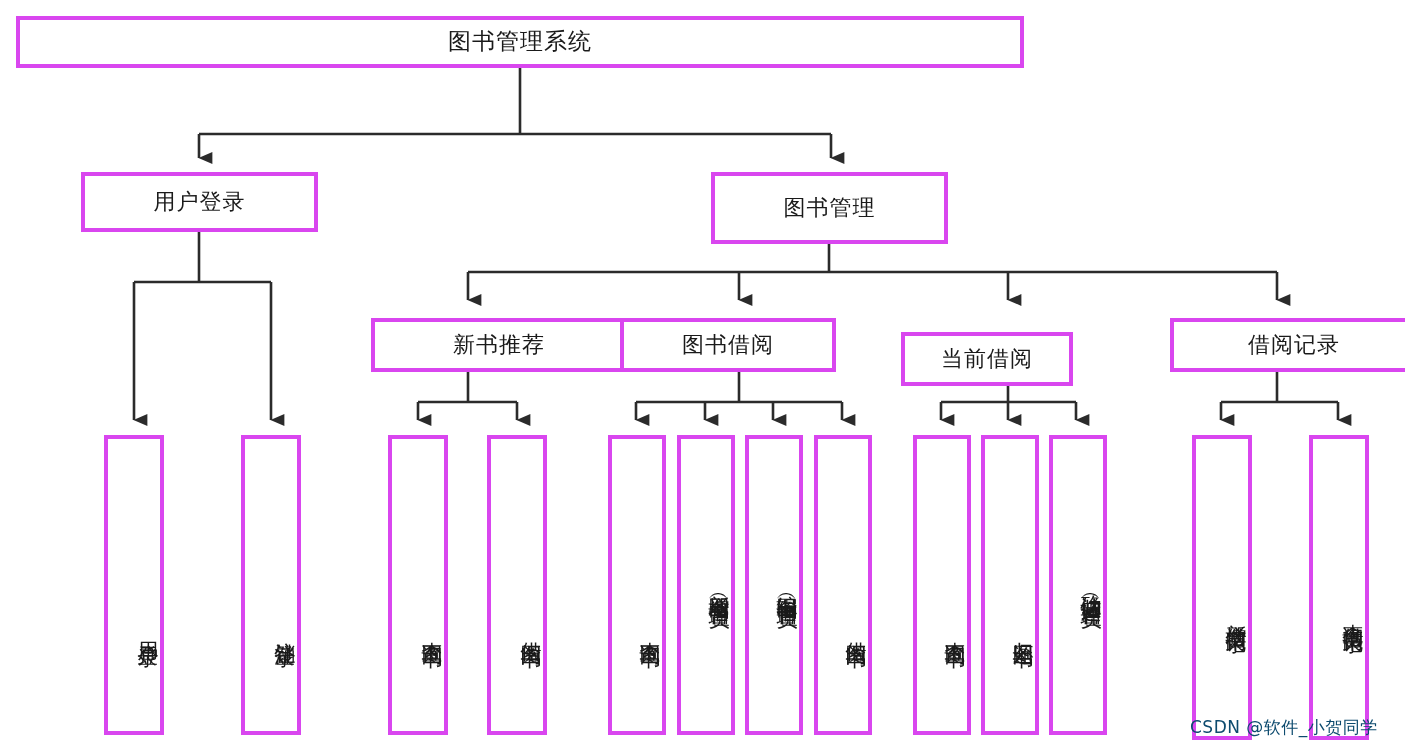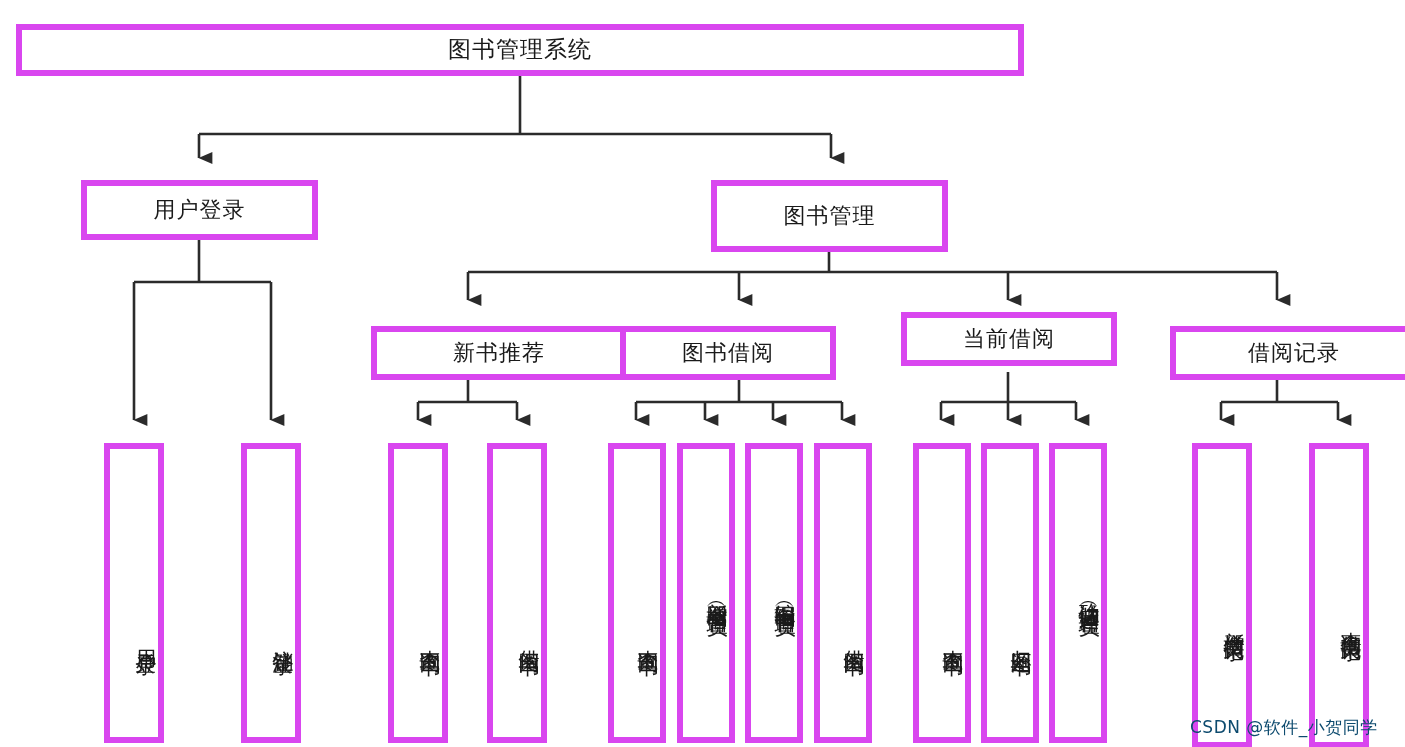--- a/index.html
+++ b/index.html
@@ -23,26 +23,25 @@
     left: 0;
     top: 0;
     width: 1405px;
     height: 747px;
     pointer-events: none;
   }
   .node {
     position: absolute;
     box-sizing: border-box;
     background: #ffffff;
-    border: 6px solid #d946ef;
+    border: 4px solid #d946ef;
     display: flex;
     align-items: center;
     justify-content: center;
     color: #1a1a1a;
-    margin-top: 8px;
   }
   .node.horizontal {
     font-size: 22px;
     letter-spacing: 1px;
     line-height: 1.1;
   }
   .node.root {
     font-size: 23px;
   }
   .node.vertical {
@@ -129,21 +128,21 @@
     </g>
   </svg>
 
   <div class="node horizontal root" style="left:16px; top:16px; width:1008px; height:52px;">图书管理系统</div>
 
   <div class="node horizontal" style="left:81px; top:172px; width:237px; height:60px;">用户登录</div>
   <div class="node horizontal" style="left:711px; top:172px; width:237px; height:72px;">图书管理</div>
 
   <div class="node horizontal" style="left:371px; top:318px; width:256px; height:54px;">新书推荐</div>
   <div class="node horizontal" style="left:620px; top:318px; width:216px; height:54px;">图书借阅</div>
-  <div class="node horizontal" style="left:901px; top:304px; width:216px; height:54px;text-align:center;">当前借阅</div>
+  <div class="node horizontal" style="left:901px; top:332px; width:172px; height:54px;text-align:center;">当前借阅</div>
   <div class="node horizontal" style="left:1170px; top:318px; width:248px; height:54px;">借阅记录</div>
 
   <div class="node vertical" style="left:104px; top:435px; width:60px; height:300px; padding-top:88px;">用户登录</div>
   <div class="node vertical" style="left:241px; top:435px; width:60px; height:300px; padding-top:88px;">注销登录</div>
 
   <div class="node vertical" style="left:388px; top:435px; width:60px; height:300px; padding-top:88px;">查询图书</div>
   <div class="node vertical" style="left:487px; top:435px; width:60px; height:300px; padding-top:88px;">借阅图书</div>
 
   <div class="node vertical" style="left:608px; top:435px; width:58px; height:300px; padding-top:88px;">查询图书</div>
   <div class="node vertical tall-text" style="left:677px; top:435px; width:58px; height:300px; padding-top:4px;">新增图书（管理员）</div>

